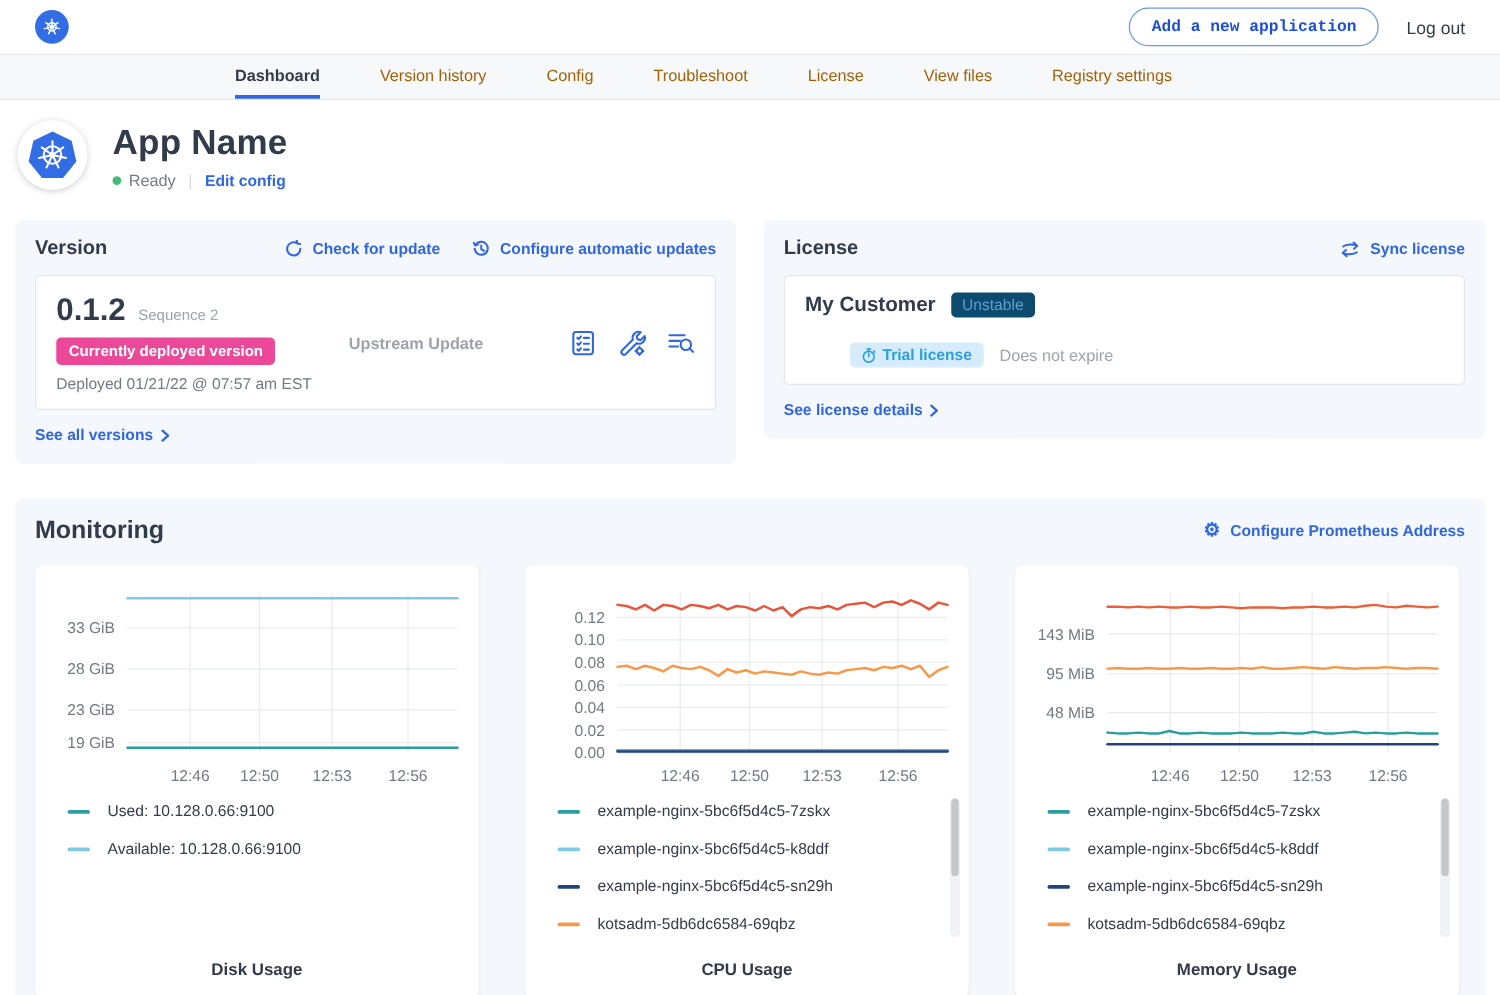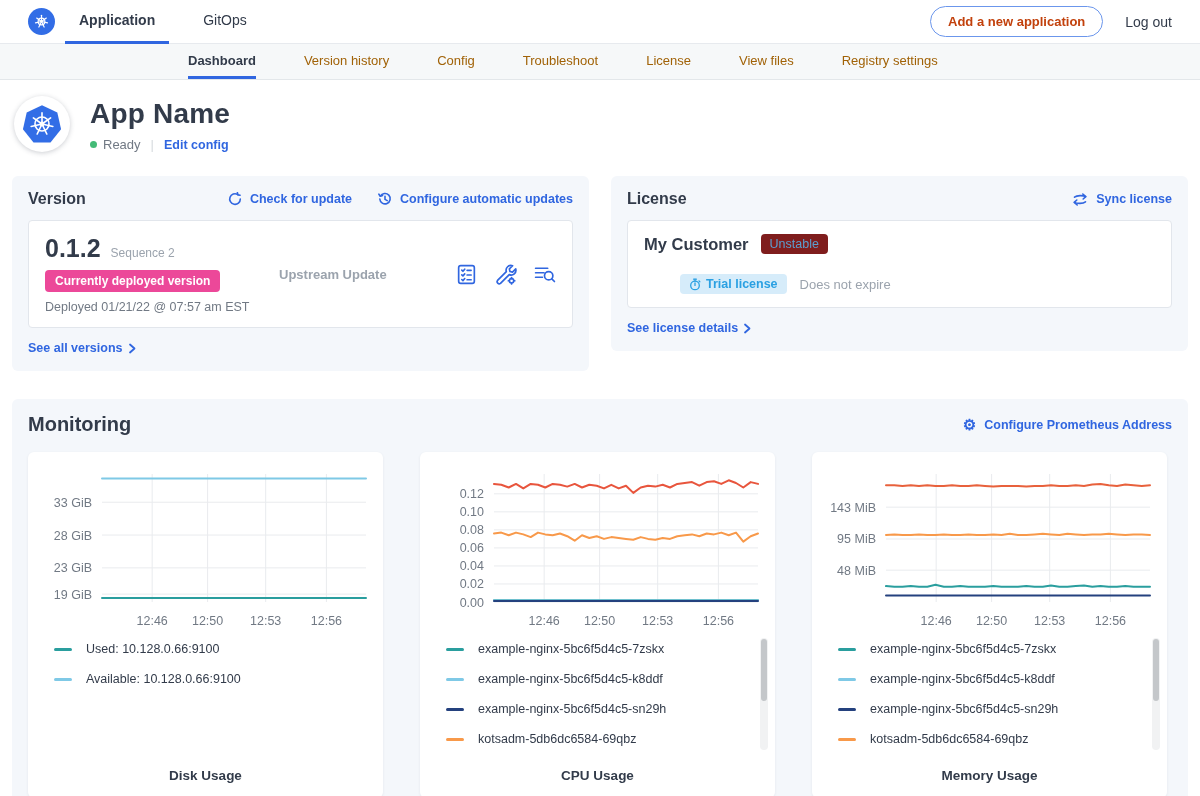--- a/index.html
+++ b/index.html
@@ -10,23 +10,23 @@
   .topnav { height:44px; display:flex; align-items:center; padding:0 28px 0 28px;
     border-bottom:1px solid #e7eaee; }
   .brand { width:27px; height:27px; border-radius:50%; background:#326de6;
     display:flex; align-items:center; justify-content:center; flex:0 0 auto; }
   .top-tabs { display:flex; height:44px; margin-left:10px; }
   .top-tab { padding:0 14px; display:flex; align-items:center; font-size:14px;
     font-weight:700; color:#323b4a; border-bottom:3px solid transparent; cursor:pointer; }
   .top-tab + .top-tab { margin-left:20px; font-weight:500; }
   .top-tab.active { border-bottom-color:#3066e0; }
   .topnav .spacer { flex:1; }
-  .add-app-btn { border:1px solid #6b96ec; background:#fff; color:#c2410c;
+  .add-app-btn { border:1px solid #6b96ec; background:#fff; color:#1d4ed8;
     font-weight:700; font-size:13px; padding:7px 17px; border-radius:18px;
-    font-family:Liberation Sans, sans-serif; cursor:pointer; }
+    font-family:Liberation Mono, monospace; cursor:pointer; }
   .logout { font-size:14px; margin-left:22px; cursor:pointer; }
 
   
   .subnav { height:36px; background:#f6f8f9; border-bottom:1px solid #e3e7ea;
     display:flex; padding-left:188px; }
   .subtab { display:flex; align-items:center; font-size:13px; color:#a16207;
     border-bottom:3px solid transparent; margin-right:48px; cursor:pointer; }
   .subtab.active { color:#323b4a; font-weight:700; border-bottom-color:#3066e0; }
 
   
@@ -63,21 +63,21 @@
   .v-mid { flex:1; display:flex; align-items:center; font-size:13px; font-weight:700;
     color:#9ba3ad; padding-left:4px; }
   .v-icons { display:flex; align-items:center; gap:16px; color:#3066e0; }
   .v-icons svg { cursor:pointer; }
   .card-link { display:flex; align-items:center; margin-top:13px; color:#3066e0;
     font-size:12.5px; font-weight:700; cursor:pointer; }
   .card-link svg { margin-left:5px; }
 
   .lic-row1 { display:flex; align-items:center; }
   .customer-name { font-size:16.5px; font-weight:800; }
-  .channel-badge { margin-left:12px; background:#7f1d1d; color:#5b9fd0; font-size:12.5px;
+  .channel-badge { margin-left:12px; background:#0c4a6e; color:#5b9fd0; font-size:12.5px;
     padding:3px 9px; border-radius:4px; }
   .lic-row2 { display:flex; align-items:center; margin-top:20px;padding-left:36px; }
   .trial-badge { display:flex; align-items:center; gap:5px; background:#d6ecfa; color:#2aa0e2;
     font-size:12.5px; font-weight:700; padding:3px 9px; border-radius:4px; }
   .expiry { font-size:13px; color:#9ba3ad; margin-left:13px; }
 
   
   .monitoring { margin:28px 12px 0; background:#f4f7fb; border-radius:6px; padding:14px 16px 14px; }
   .mon-head { display:flex; align-items:center; }
   .mon-head h2 { font-size:20px; font-weight:800; }
@@ -110,24 +110,20 @@
         <line x1="13" y1="13" x2="19.6" y2="8.3"></line>
         <line x1="13" y1="13" x2="21.2" y2="14.9"></line>
         <line x1="13" y1="13" x2="16.6" y2="20.6"></line>
         <line x1="13" y1="13" x2="9.4" y2="20.6"></line>
         <line x1="13" y1="13" x2="4.8" y2="14.9"></line>
         <line x1="13" y1="13" x2="6.4" y2="8.3"></line>
       </g>
       <circle cx="13" cy="13" r="1.8" fill="#fff"></circle>
     </svg>
   </div>
-  <nav class="top-tabs">
-      <div class="top-tab active">Application</div>
-      <div class="top-tab">GitOps</div>
-    </nav>
   <div class="spacer"></div>
   <button class="add-app-btn">Add a new application</button>
   <div class="logout">Log out</div>
 </header>
 
 <nav class="subnav">
     <div class="subtab active">Dashboard</div>
     <div class="subtab">Version history</div>
     <div class="subtab">Config</div>
     <div class="subtab">Troubleshoot</div>

